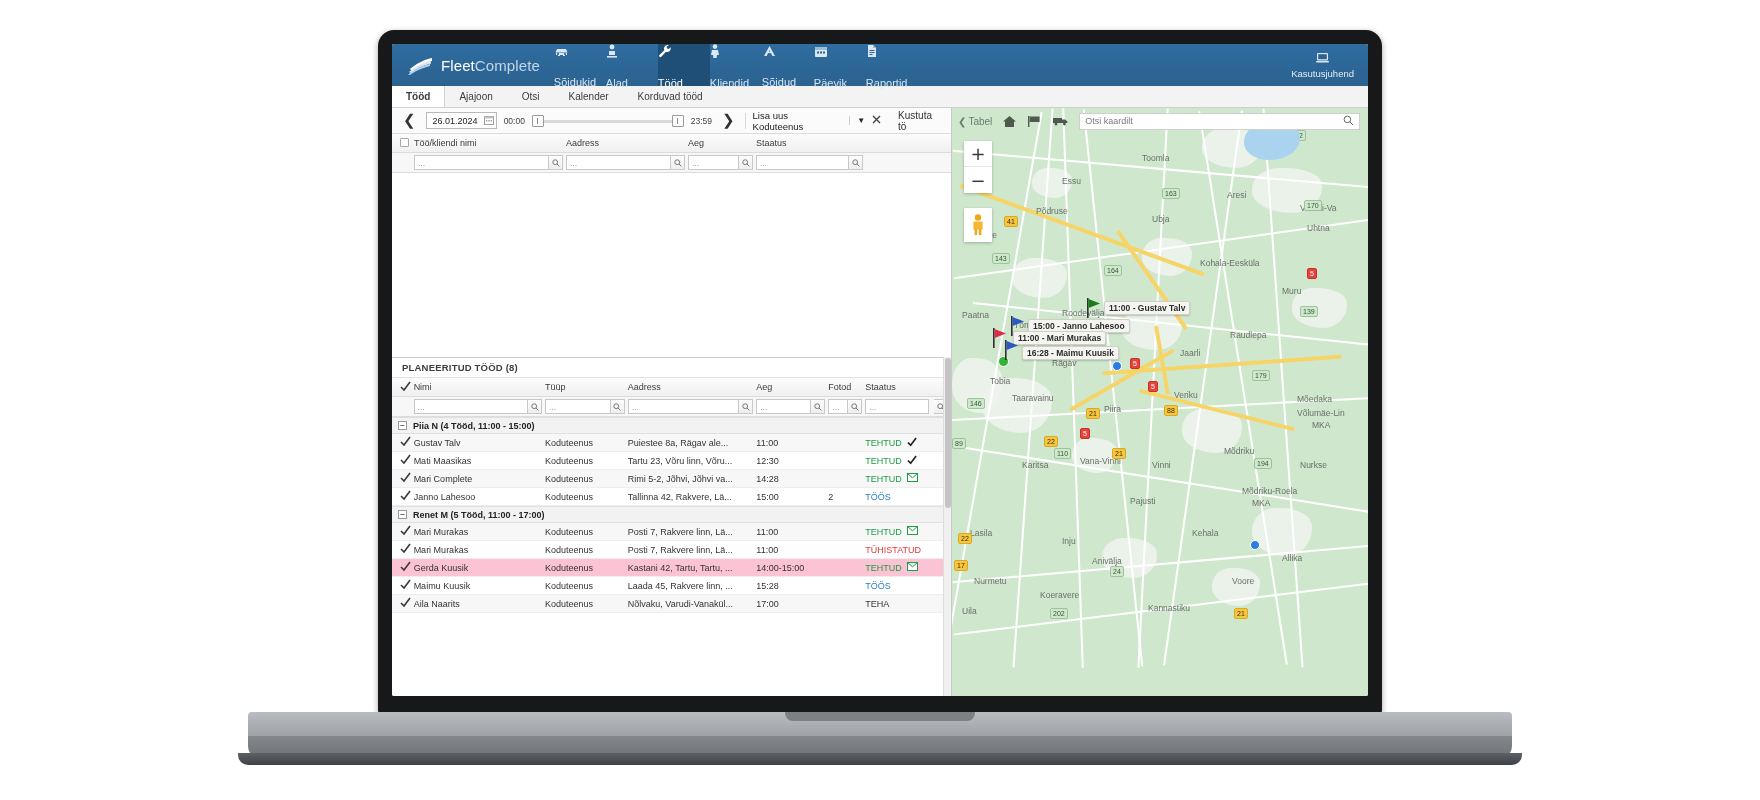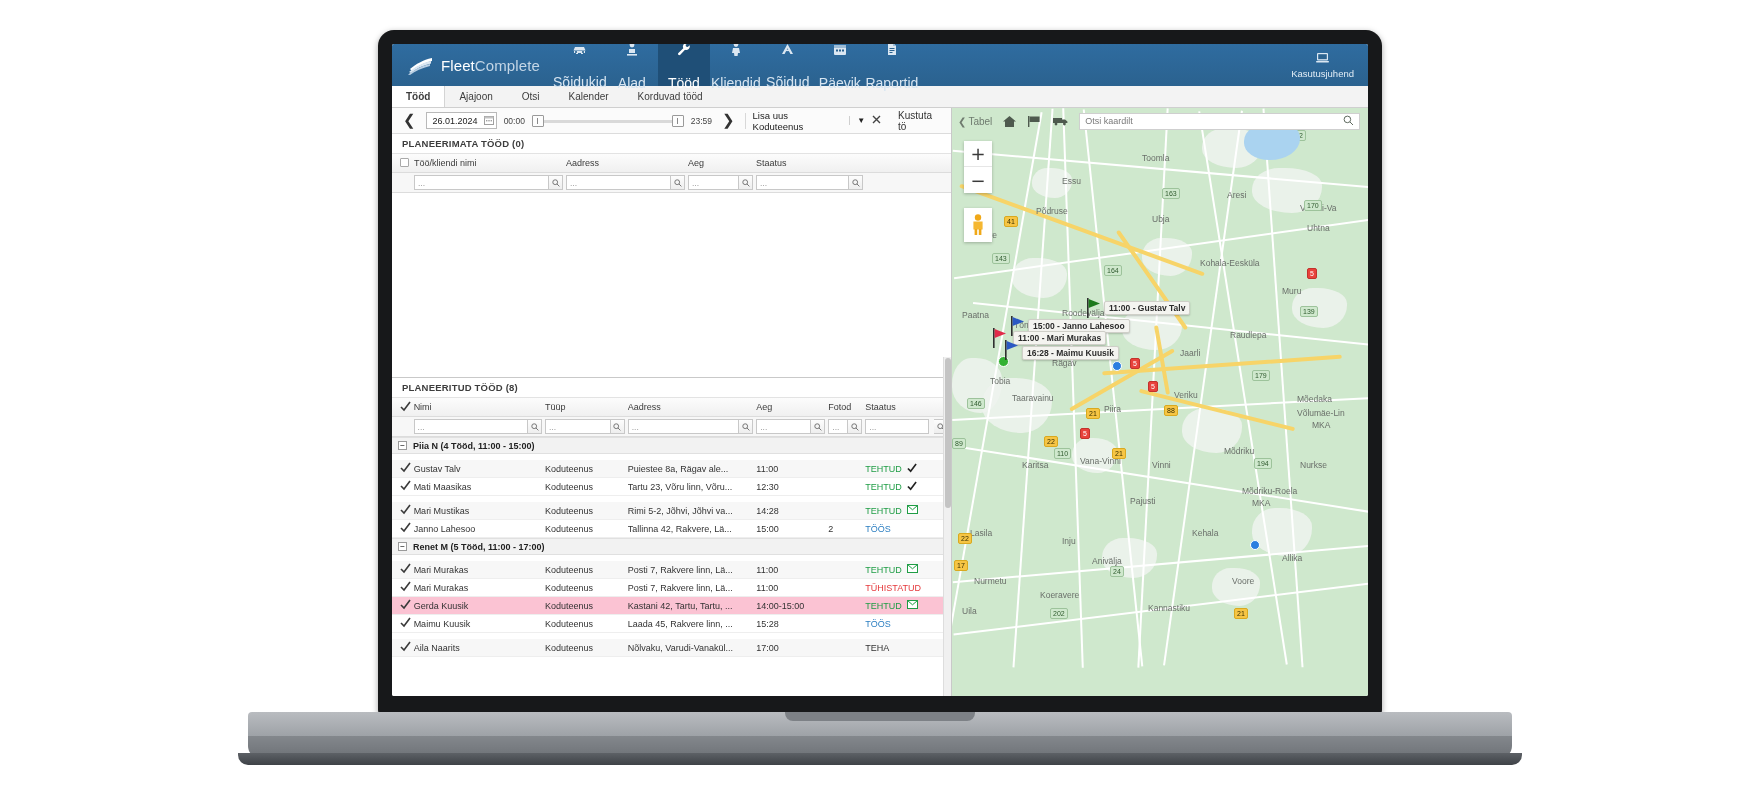--- a/index.html
+++ b/index.html
@@ -72,23 +72,23 @@
   }
   .brand-logo { width: 26px; height: 20px; display:block; }
   .brand-text { font-size: 15px; letter-spacing: .1px; white-space: nowrap; }
   .brand-text b { font-weight: 400; color: #ffffff; }
   .brand-text span { font-weight: 400; color: #c4d6e6; }
 
   .navitems { display: flex; align-items: stretch; }
   .navitem {
     width: 52px;
     display: flex; flex-direction: column;
-    align-items: center; justify-content: center;
+    justify-content: center;
     gap: 19px;
-    font-size: 14px;
+    font-size: 11px;
     color: #d7e5f1;
     cursor: pointer;
     padding-top: 3px;
   }
   .navitem .nicon { height: 15px; display: flex; align-items: center; }
   .navitem.active { background: #1f4f77; color: #ffffff; }
 
   .topright {
     margin-left: auto;
     display: flex; flex-direction: column;
@@ -266,21 +266,21 @@
     text-align: center; color: #555;
     cursor: pointer;
   }
   .row {
     display: flex; align-items: center;
     height: 18px;
     font-size: 9px; color: #333;
     border-bottom: 1px solid #eeeeee;
     background: #ffffff;
   }
-  .row.alt { background: #f7f7f7; margin-top: 6px; }
+  .row.alt { background: #f7f7f7; }
   .row.sel { background: #fbc3d3; }
   .c-check { width: 22px; padding-left: 8px; }
   .c-name  { width: 135px; }
   .c-type  { width: 85px; }
   .c-addr  { width: 132px; white-space: nowrap; overflow: hidden; text-overflow: ellipsis; }
   .c-time  { width: 74px; }
   .c-photo { width: 38px; }
   .c-status{ width: 88px; display: flex; align-items: center; gap: 5px;}
 
   .st-done { color: #1f9d45; font-weight: 400; }
@@ -547,21 +547,20 @@
             <div class="delbtn">
               <span>
                 <svg width="9" height="9" viewBox="0 0 9 9">
                     <path d="M1 1l7 7M8 1L1 8" stroke="#444" stroke-width="1.4" fill="none"></path>
                   </svg>
               </span>
               <span>Kustuta tö</span>
             </div>
           </div>
 
-          <div class="sechead">PLANEERIMATA TÖÖD (0)</div>
 
           <div class="gridhead">
             <div class="c-check"><span class="cb"></span></div>
             <div style="width:152px">Töö/kliendi nimi</div>
             <div style="width:122px">Aadress</div>
             <div style="width:68px">Aeg</div>
             <div style="width:110px">Staatus</div>
           </div>
 
           <div class="filterrow">
@@ -714,21 +713,21 @@
                   <span class="st-done">TEHTUD</span>
                   <span><svg width="10" height="10" viewBox="0 0 11 11">
                       <path d="M1 6l3 3 6-8" stroke="#222" stroke-width="1.8" fill="none"></path>
                     </svg></span>
                 </div>
               </div>
               <div class="row alt">
                 <div class="c-check"><svg width="11" height="11" viewBox="0 0 11 11">
                     <path d="M1 6l3 3 6-8" stroke="#3a3a3a" stroke-width="1.6" fill="none"></path>
                   </svg></div>
-                <div class="c-name">Mari Mustikas</div>
+                <div class="c-name">Mari Complete</div>
                 <div class="c-type">Koduteenus</div>
                 <div class="c-addr">Rimi 5-2, Jõhvi, Jõhvi va...</div>
                 <div class="c-time">14:28</div>
                 <div class="c-photo"></div>
                 <div class="c-status">
                   <span class="st-done">TEHTUD</span>
                   <span><svg width="11" height="9" viewBox="0 0 11 9">
                       <rect x=".5" y=".5" width="10" height="8" fill="#fff" stroke="#1f9d45"></rect>
                       <path d="M.5 .5L5.5 4.8 10.5 .5" fill="none" stroke="#1f9d45"></path>
                     </svg></span>

